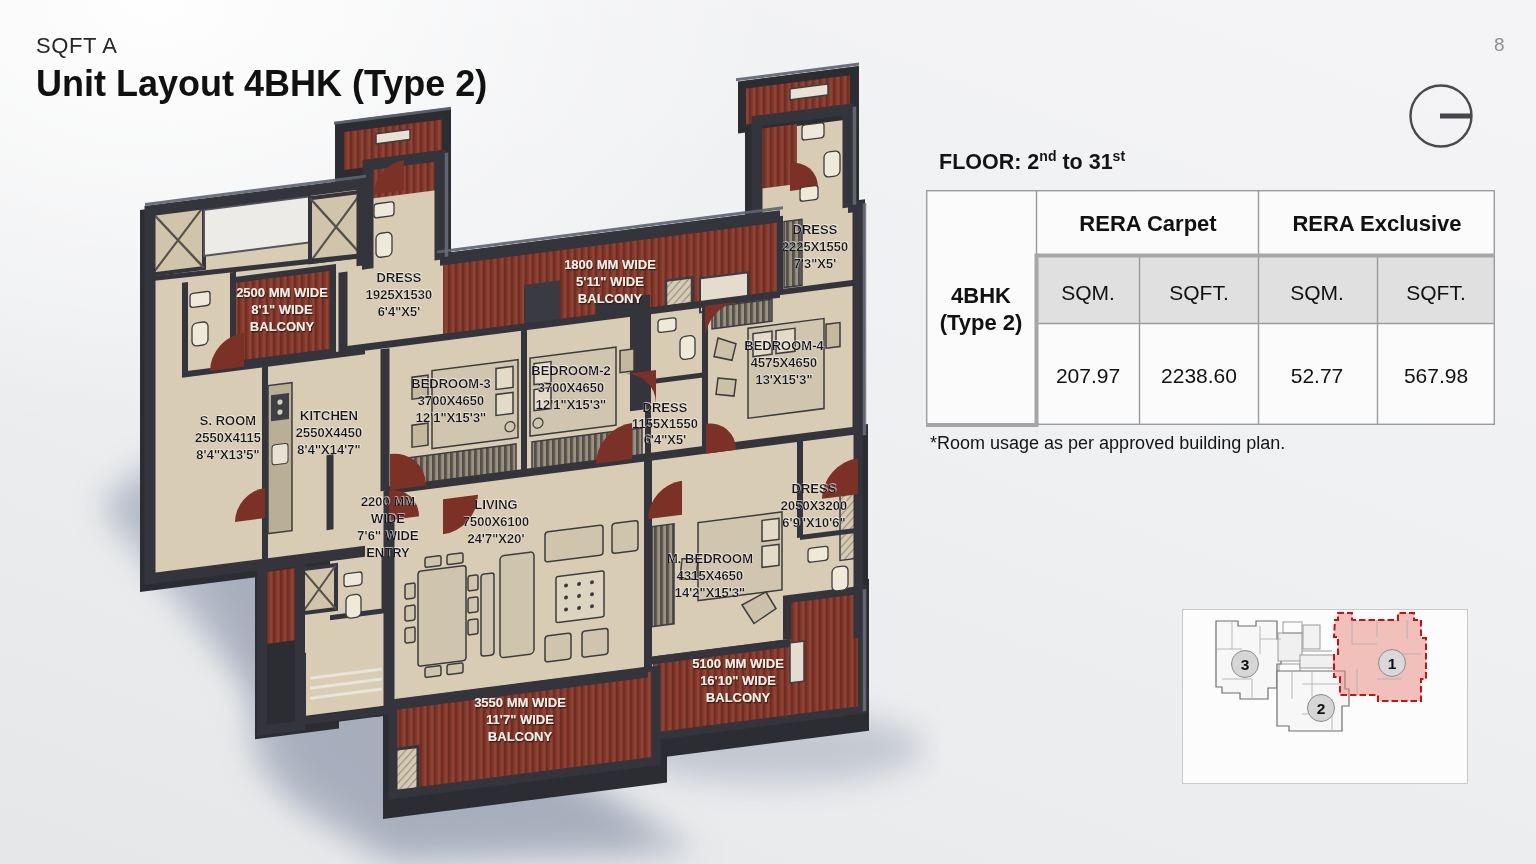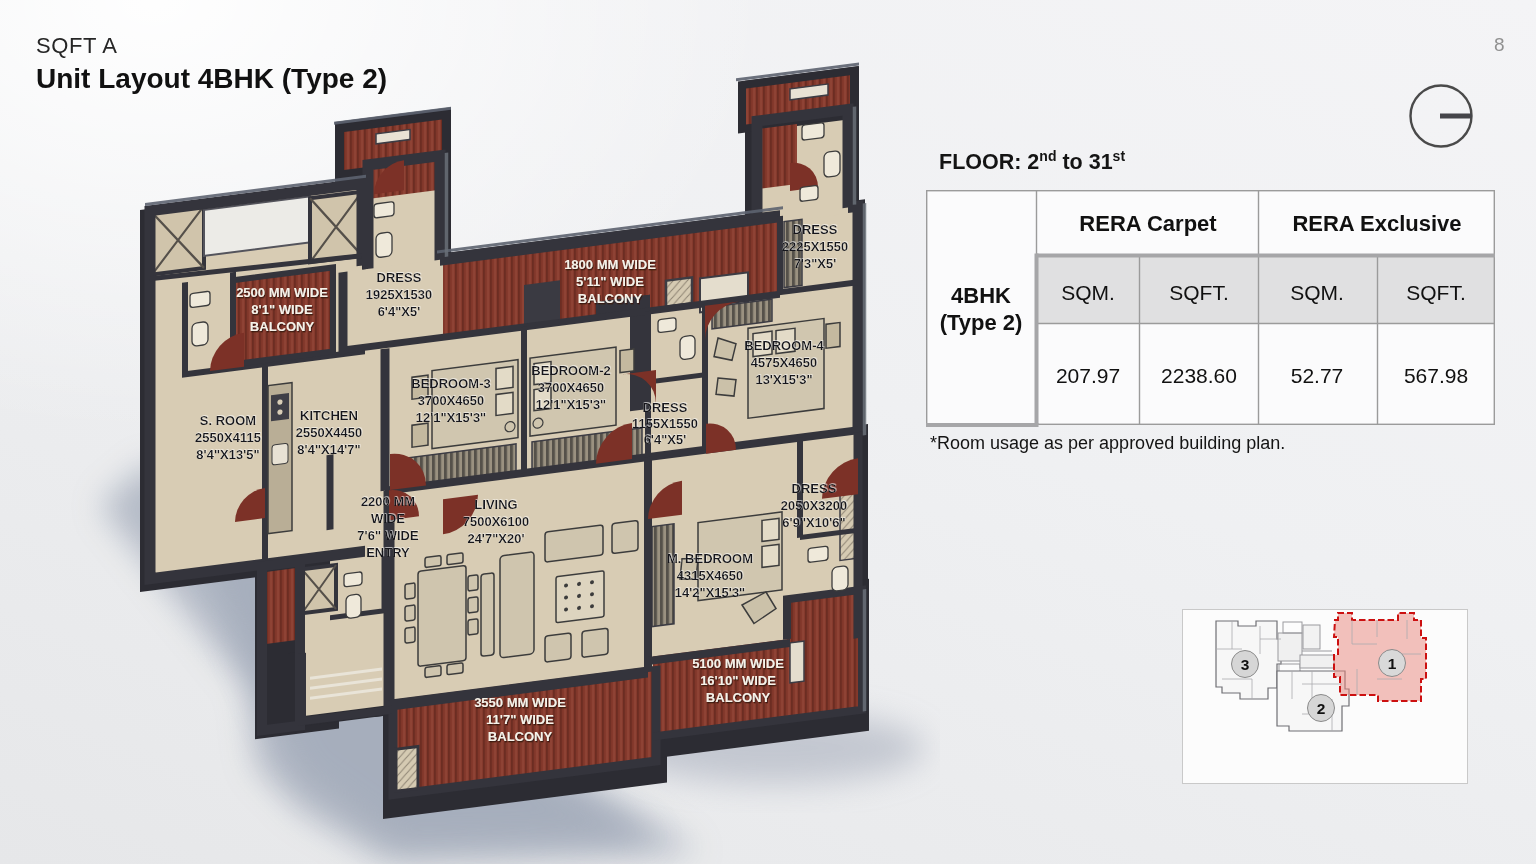--- a/index.html
+++ b/index.html
@@ -6,21 +6,21 @@
   body{width:1536px;height:864px;overflow:hidden;position:relative;
     font-family:"Liberation Sans", sans-serif;
     background:radial-gradient(1000px 700px at 10% 0%, rgba(255,255,255,0.95) 0%, rgba(255,255,255,0) 62%), linear-gradient(200deg, #f4f4f6 0%, #eff0f2 45%, #e6e7e9 100%);}
   .abs{position:absolute;}
 </style>
 </head>
 <body>
 
 <div class="abs" style="left:36px;top:33px;font-size:22px;color:#262626;letter-spacing:0.6px;">SQFT A</div>
 
-<div class="abs" style="left:36px;top:63px;font-size:28px;font-weight:bold;color:#111;">Unit Layout 4BHK (Type 2)</div>
+<div class="abs" style="left:36px;top:63px;font-size:36px;font-weight:bold;color:#111;">Unit Layout 4BHK (Type 2)</div>
 
 <div class="abs" style="left:1494px;top:34px;font-size:19px;color:#909090;">8</div>
 
 <svg class="abs" style="left:1405px;top:79px;" width="75" height="75" viewBox="0 0 75 75">
   <circle cx="36" cy="37" r="30.5" fill="none" stroke="#4a4a4a" stroke-width="2.4"></circle>
   <rect x="35" y="34.5" width="31.5" height="5" fill="#45454a"></rect>
 </svg>
 
 <div class="abs" style="left:939px;top:148px;font-size:21.5px;font-weight:bold;color:#141414;">FLOOR: 2<sup style="font-size:14px;">nd</sup> to 31<sup style="font-size:14px;">st</sup></div>
 

